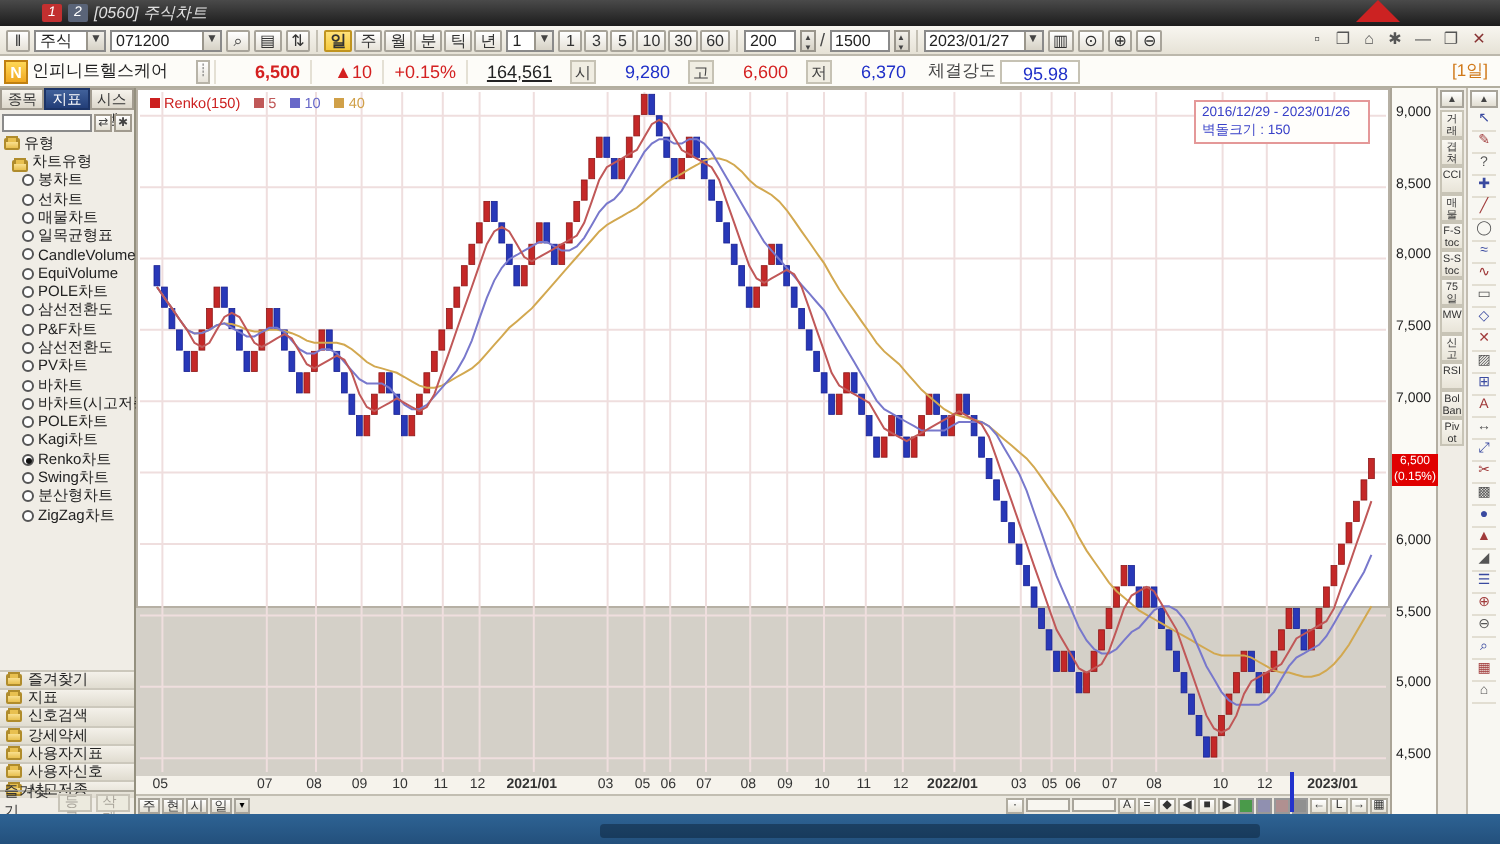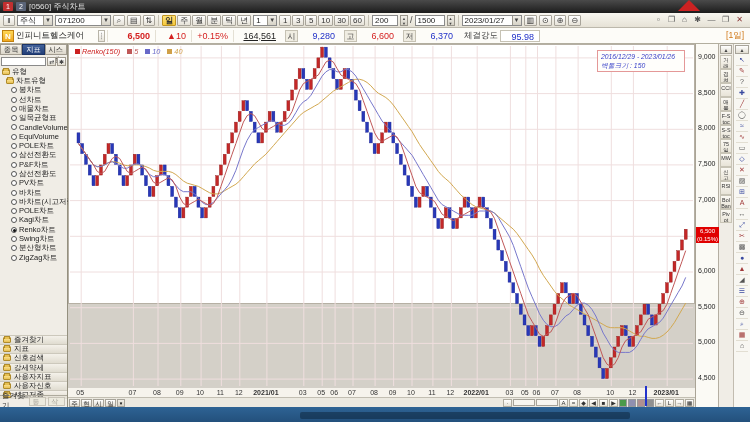--- a/index.html
+++ b/index.html
@@ -2,21 +2,21 @@
 <html><head>
 <meta charset="utf-8">
 <style>
   * { box-sizing: border-box; margin:0; padding:0; }
   html,body { width:750px; height:422px; overflow:hidden; }
   body { position:relative; font-family:"Liberation Sans",sans-serif; background:#d4d0c8; font-size:9px; }
 
   
   .titlebar { position:absolute; left:0; top:0; width:750px; height:13px;
     background:linear-gradient(#4a4a4a,#1c1c1c); color:#ccc;
-    display:flex; align-items:center; gap:3px; padding-left:3px; }
+    display:flex; align-items:center; gap:3px; padding-left:21px;font-style:italic; }
   .badge { width:10px; height:9px; font-size:7px; line-height:9px; text-align:center; color:#fff; border-radius:1px; }
   .badge1 { background:#c23030; } .badge2 { background:#5a6478; }
   .tb-title { font-size:8px; color:#e0e0e0; }
   .red-tri { position:absolute; left:678px; top:0; width:0; height:0;
     border-left:11px solid transparent; border-right:11px solid transparent;
     border-bottom:11px solid #cc2222; }
 
   
   .toolbar1 { position:absolute; top:13px; left:0; width:750px; height:15px;
     background:linear-gradient(#f8f6f0,#e6e2d6); border-bottom:1px solid #bcb8ac;
@@ -73,21 +73,21 @@
   .accordion { position:absolute; top:291px; left:0; width:67px; }
   .acc-row { height:9.2px; border-top:1px solid #ccc8bc; background:linear-gradient(#f4f1ea,#e0dcd0);
     display:flex; align-items:center; gap:3px; padding-left:3px; color:#222; }
   .side-bottom { position:absolute; bottom:1px; left:0; width:67px; height:11px;
     display:flex; align-items:center; gap:2px; padding:0 2px; border-top:1px solid #aeaa9d; }
   .sb-label { color:#333; }
   .sb-btn { color:#a8a49a; border:1px solid #c8c4b8; background:#eceade; padding:0 2px; height:9px; line-height:8px; font-size:7px; }
 
   
   .chart-panel { position:absolute; left:68px; top:44px; width:627px; height:260px;
-    background:#fff; border:1px solid #b6b0a4;font-style:italic; }
+    background:#fff; border:1px solid #b6b0a4; }
   .legend { position:absolute; left:6px; top:2px; display:flex; gap:7px; font-size:7.3px; z-index:3; }
   .legend-item { display:flex; align-items:center; gap:2px; }
   .legend .mark { width:5px; height:5px; display:inline-block; }
   .info-box { position:absolute; right:9px; top:5px; width:88px; border:1px solid #e49898;
     background:#fffefb; color:#3840c8; font-size:6.8px; line-height:9px; padding:1px 3px; z-index:3; }
 
   .xaxis { position:absolute; left:68px; top:388px; width:627px; height:10px;
     background:#f6f3ec; border-bottom:1px solid #c2beb2; font-size:7px; color:#333; }
   .xaxis span { position:absolute; top:1px; transform:translateX(-50%); white-space:nowrap; }
   .xaxis span.year { font-weight:bold; }
@@ -237,21 +237,21 @@
   <div class="side-search">
     <span class="inp"></span>
     <span class="mini-btn" id="srch-ic1">⇄</span>
     <span class="mini-btn" id="srch-ic2">✱</span>
   </div>
   <div id="tree">
       <div class="tree-row">
         <span class="folder"></span>
         <span>유형</span>
       </div>
-      <div class="tree-row" style="padding-left: 6px;">
+      <div class="tree-row" style="padding-left: 6px; align-items: flex-end;">
         <span class="folder"></span>
         <span>차트유형</span>
       </div>
       <div class="tree-row">
         <span class="radio"></span>
         <span>봉차트</span>
       </div>
       <div class="tree-row">
         <span class="radio"></span>
         <span>선차트</span>

